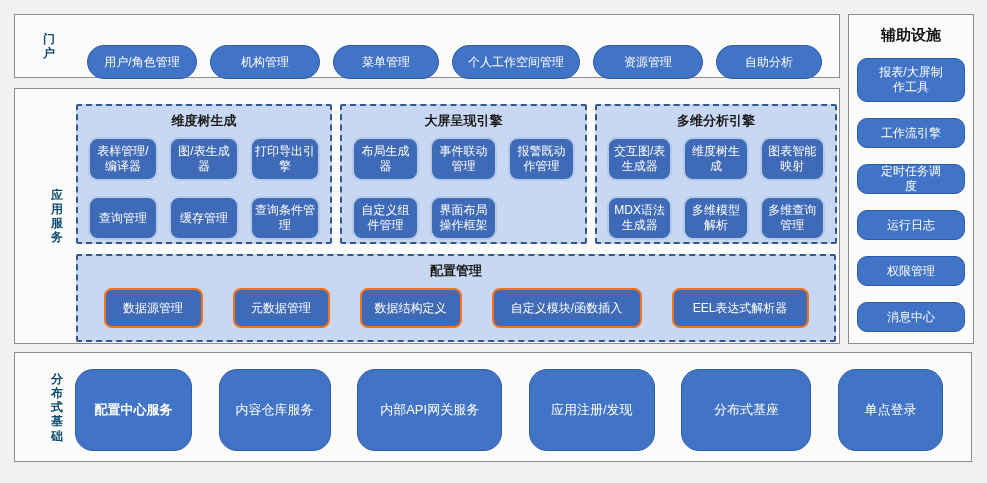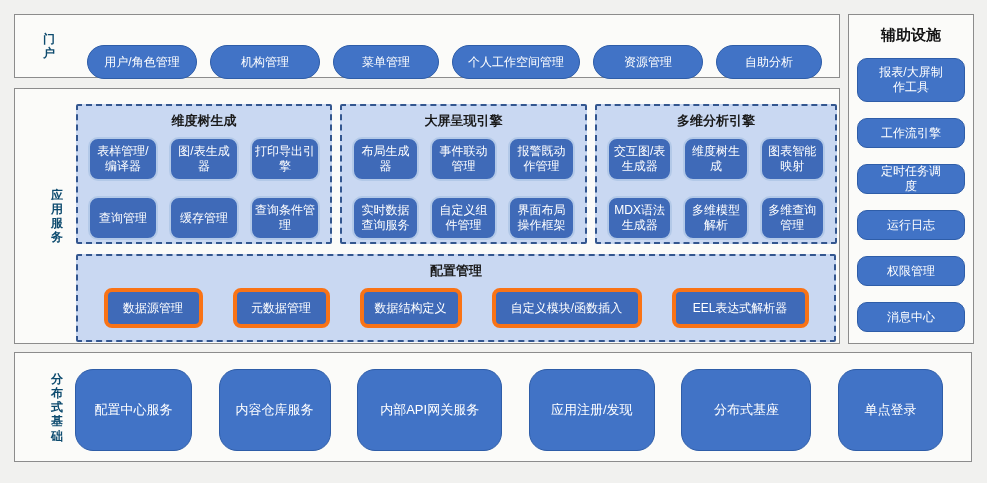--- a/index.html
+++ b/index.html
@@ -58,21 +58,21 @@
   .engine-grid {
     display:grid; grid-template-columns:repeat(3,1fr);
     gap:15px 11px; padding:7px 10px 0 10px;
   }
   .engine-btn {
     height:44px; border-radius:10px; font-size:12px;
     border:2px solid #b3c9e8; padding:2px 3px; background:#3f6ab8;
   }
   .config-panel { position:absolute; left:61px; top:165px; width:760px; height:88px; }
   .config-row { display:flex; justify-content:center; gap:30px; padding-top:8px; }
-  .config-btn { height:40px; border-radius:8px; font-size:12px; border:4px solid #f97316; background:#3f6ab8; padding:0 8px; }
+  .config-btn { height:40px; border-radius:8px; font-size:12px; border:2px solid #f97316; background:#3f6ab8; padding:0 8px; }
   .config-row .config-btn:nth-child(1){ width:99px; }
   .config-row .config-btn:nth-child(2){ width:97px; }
   .config-row .config-btn:nth-child(3){ width:102px; }
   .config-row .config-btn:nth-child(4){ width:150px;text-align:center; }
   .config-row .config-btn:nth-child(5){ width:137px; }
 
   
   .aux-title {
     font-size:15px; font-weight:bold; color:#141414;
     text-align:center; padding-top:11px;
@@ -83,21 +83,21 @@
   }
   .aux-btn { width:108px; height:30px; border-radius:10px; font-size:12px; padding:2px 19px; }
   .aux-col .aux-btn:nth-child(1){ height:44px; }
 
   
   .dist-row {
     position:absolute; left:60px; top:16px; width:868px; height:82px;
     display:flex; justify-content:space-between; align-items:center;
   }
   .dist-btn { height:82px; border-radius:18px; font-size:13px; padding:0 8px; }
-  .dist-row .dist-btn:nth-child(1){ width:117px; }
+  .dist-row .dist-btn:nth-child(1){ width:117px;font-weight:bold; }
   .dist-row .dist-btn:nth-child(2){ width:112px; }
   .dist-row .dist-btn:nth-child(3){ width:145px; }
   .dist-row .dist-btn:nth-child(4){ width:126px; }
   .dist-row .dist-btn:nth-child(5){ width:130px; }
   .dist-row .dist-btn:nth-child(6){ width:105px; }
 </style>
 </head>
 <body>
 
 <div class="page">
@@ -128,21 +128,20 @@
           <div class="btn engine-btn">缓存管理</div>
           <div class="btn engine-btn">查询条件管理</div>
         </div>
       </div>
       <div class="panel engine-panel">
         <div class="panel-title">大屏呈现引擎</div>
         <div class="engine-grid">
           <div class="btn engine-btn">布局生成器</div>
           <div class="btn engine-btn">事件联动管理</div>
           <div class="btn engine-btn">报警既动作管理</div>
-          <div class="btn engine-btn">实时数据查询服务</div>
           <div class="btn engine-btn">自定义组件管理</div>
           <div class="btn engine-btn">界面布局操作框架</div>
         </div>
       </div>
       <div class="panel engine-panel">
         <div class="panel-title">多维分析引擎</div>
         <div class="engine-grid">
           <div class="btn engine-btn">交互图/表生成器</div>
           <div class="btn engine-btn">维度树生成</div>
           <div class="btn engine-btn">图表智能映射</div>

